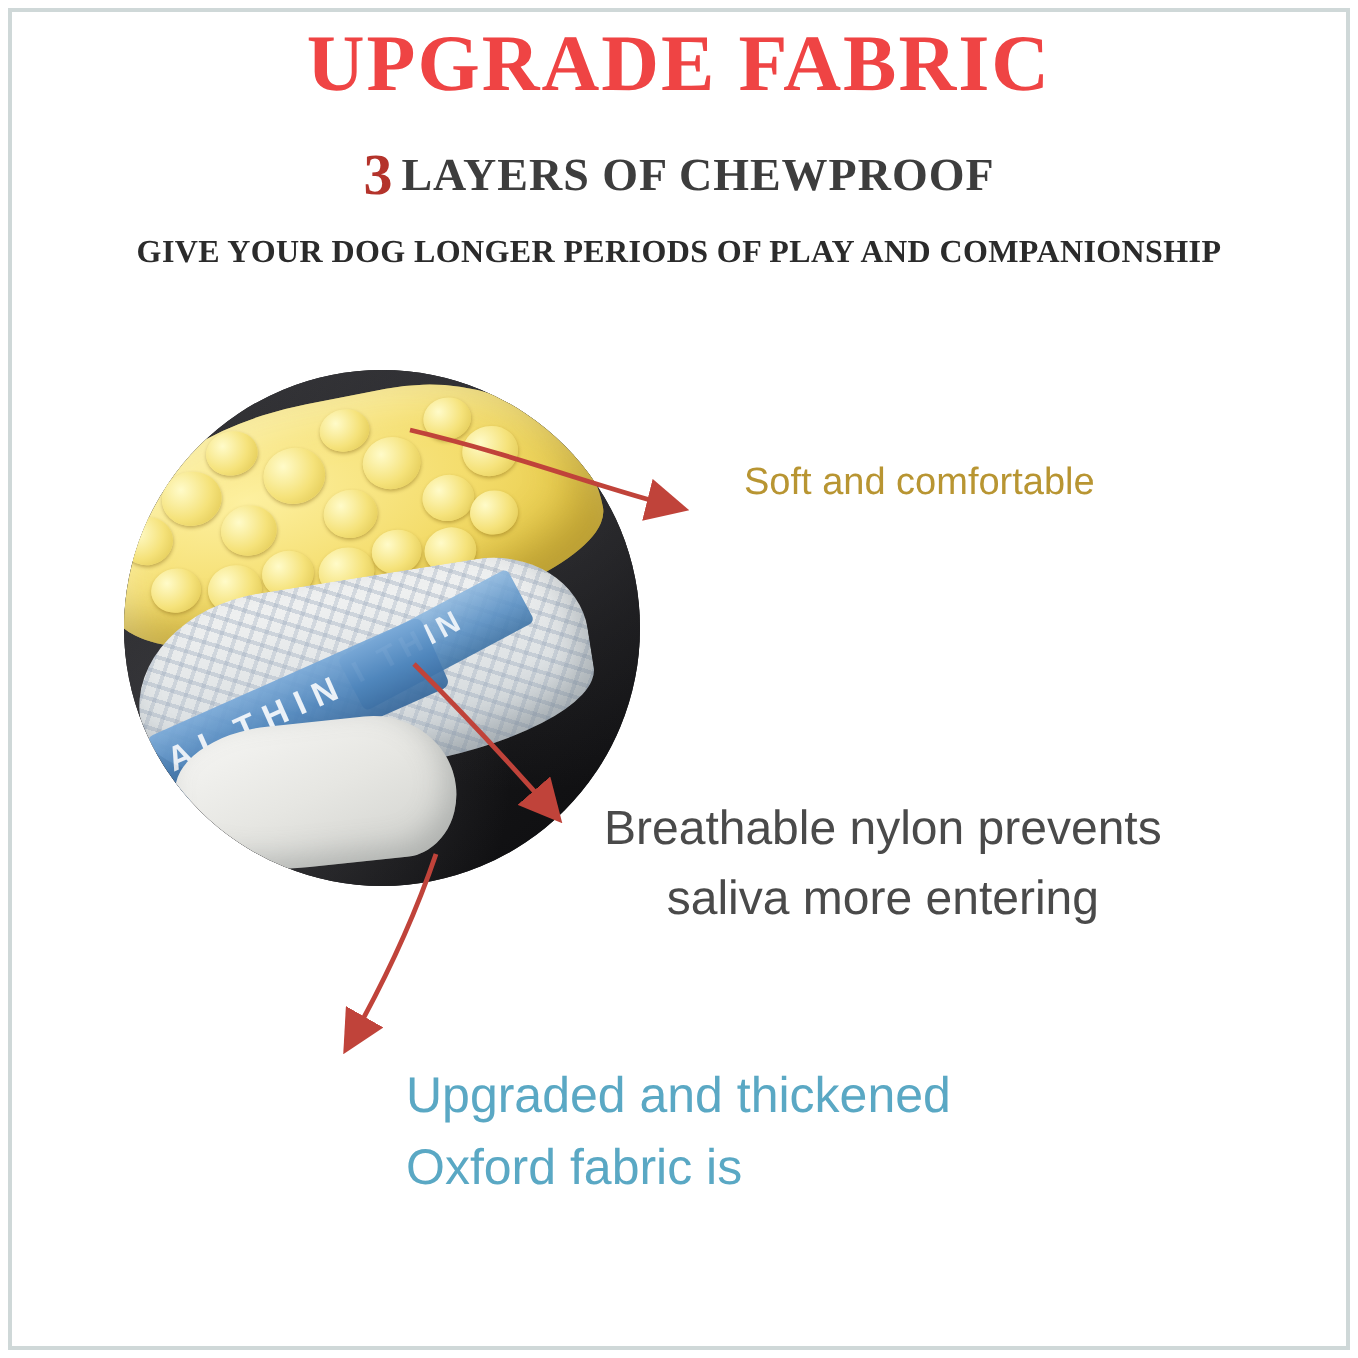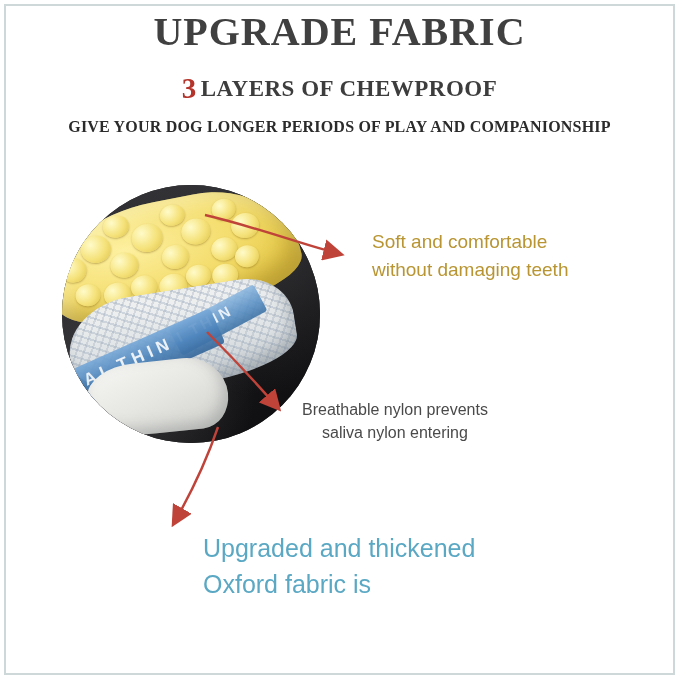--- a/index.html
+++ b/index.html
@@ -36,21 +36,21 @@
   .headline {
     position: absolute;
     left: 0;
     top: 8px;
     width: 679px;
     text-align: center;
     font-family: "Liberation Serif", serif;
     font-weight: bold;
     font-size: 40px;
     letter-spacing: 1px;
-    color: #404040;
+    color: #ef4444;
     text-transform: uppercase;
     white-space: nowrap;
   }
   .subline {
     position: absolute;
     left: 0;
     top: 72px;
     width: 679px;
     text-align: center;
     font-family: "Liberation Serif", serif;
@@ -217,21 +217,21 @@
   }
   .callout-1 {
     left: 372px;
     top: 228px;
     font-size: 19px;
     color: #b89532;
   }
   .callout-2 {
     left: 302px;
     top: 398px;
-    font-size: 16px;
+    font-size: 24px;
     color: #4a4a4a;
     text-align: center;
   }
   .callout-2 .l2 { display: block; text-align: center; }
   .callout-3 {
     left: 168px;
     top: 530px;
     font-size: 25px;
     color: #5aa8c4;
     margin-left: 35px;
@@ -297,26 +297,25 @@
         <path d="M0,0 L9,4.5 L0,9 z" fill="#c0433a"></path>
       </marker>
     </defs>
     <path d="M 205 215 C 260 228, 300 244, 340 254" stroke="#c0433a" stroke-width="2.4" fill="none" marker-end="url(#ah)"></path>
     <path d="M 207 332 C 235 360, 258 385, 278 408" stroke="#c0433a" stroke-width="2.4" fill="none" marker-end="url(#ah)"></path>
     <path d="M 218 427 C 205 465, 190 495, 174 523" stroke="#c0433a" stroke-width="2.4" fill="none" marker-end="url(#ah)"></path>
   </svg>
 
   <div class="callout callout-1">
     <div>Soft and comfortable</div>
-    <div>without damaging teeth</div>
   </div>
 
   <div class="callout callout-2">
     <div>Breathable nylon prevents</div>
-    <div class="l2">saliva nylon entering</div>
+    <div class="l2">saliva more entering</div>
   </div>
 
   <div class="callout callout-3">
     <span class="line">Upgraded and thickened</span>
     <span class="line">Oxford fabric is</span>
   </div>
 
 </div>
 
 </body></html>

